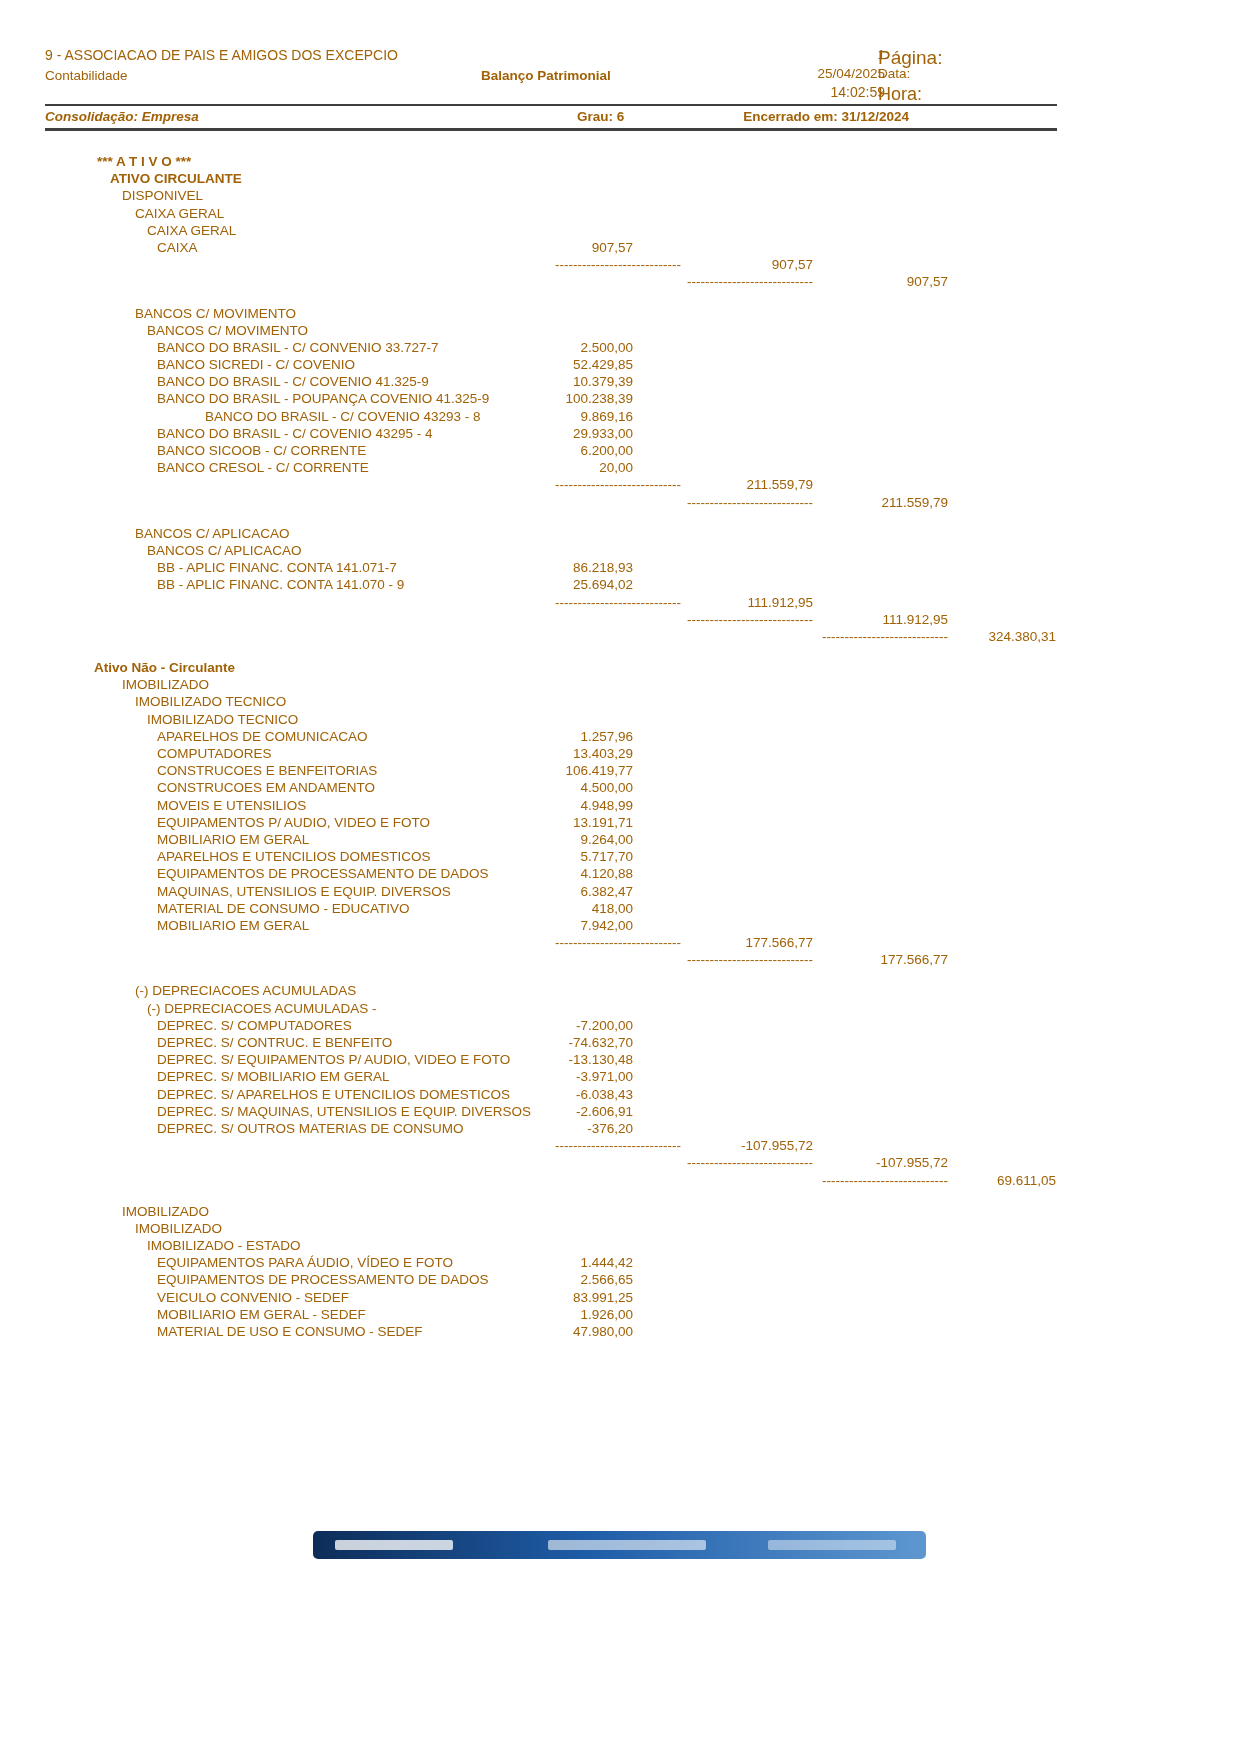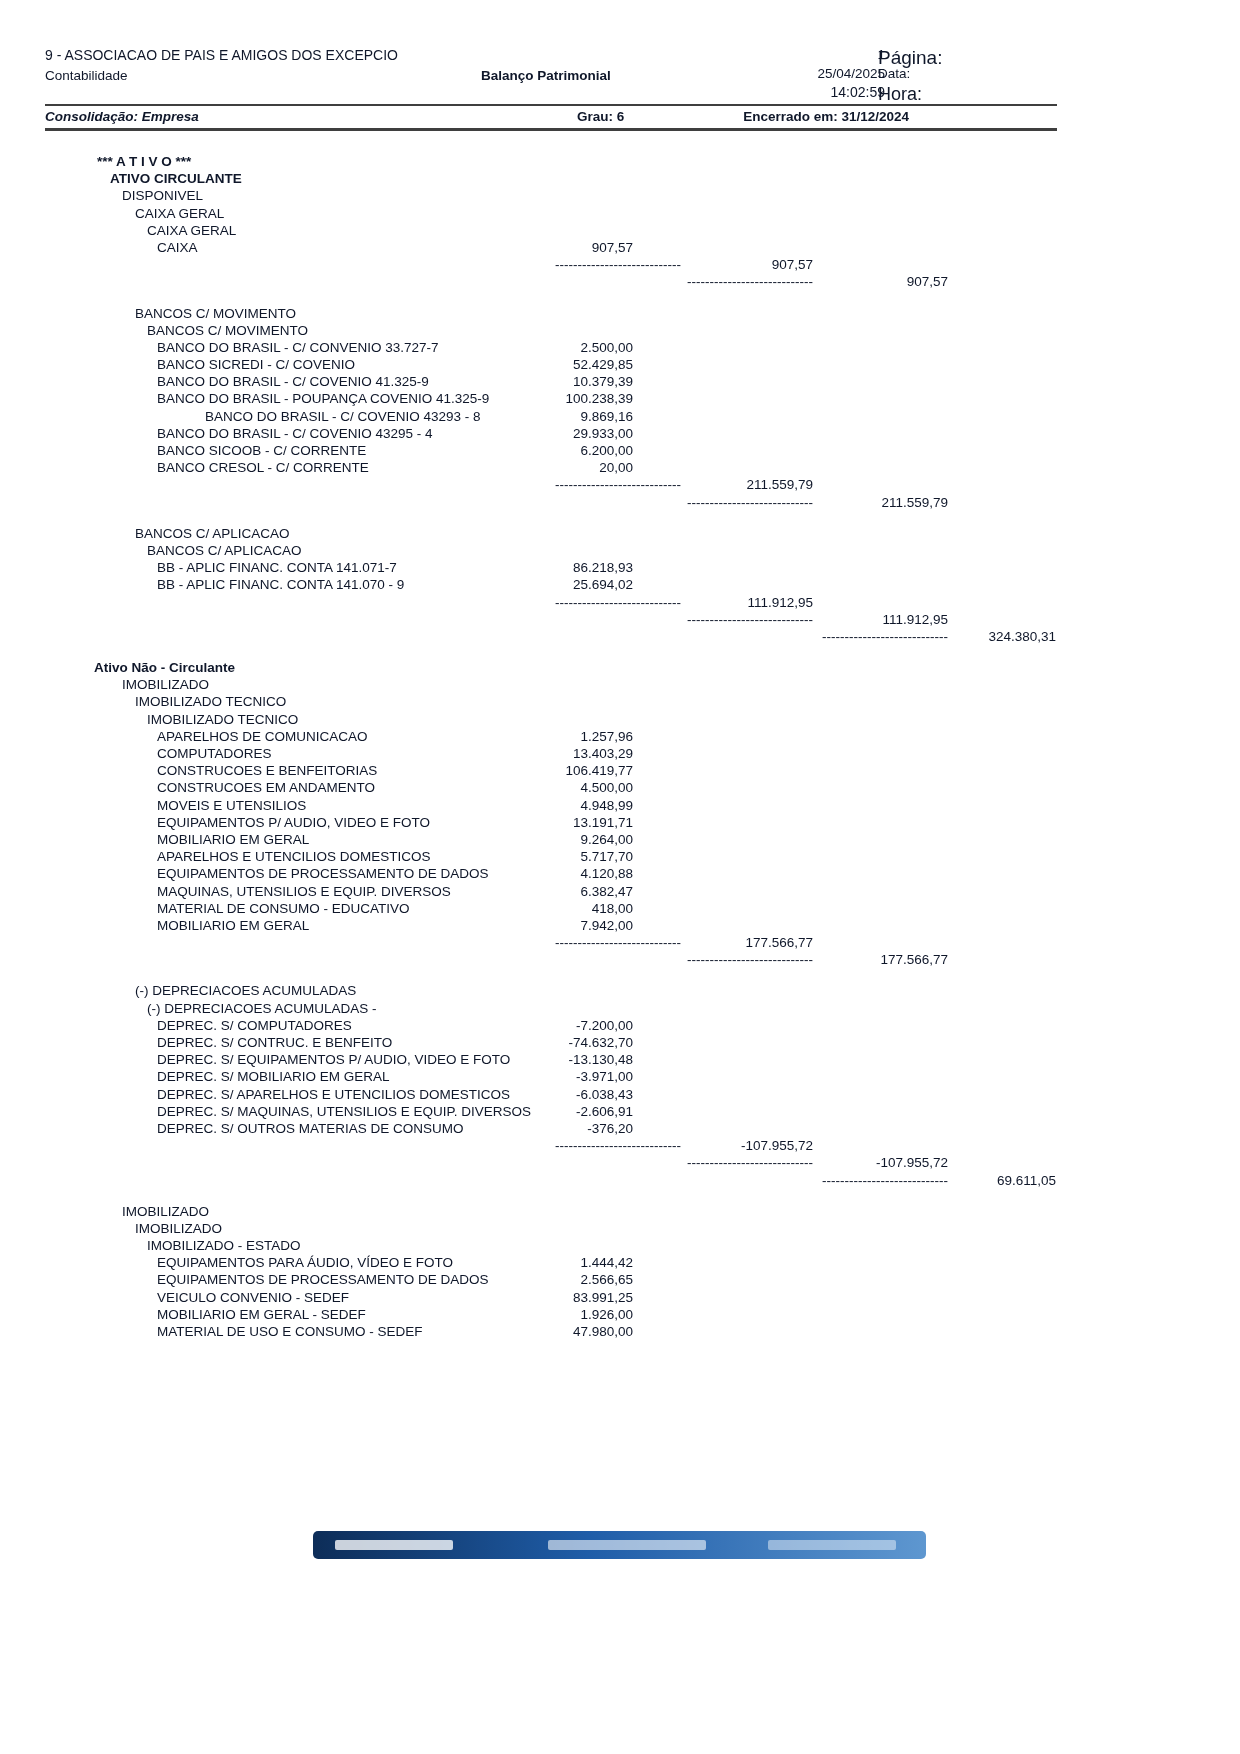--- a/index.html
+++ b/index.html
@@ -2,21 +2,21 @@
 <html><head>
 <meta charset="utf-8">
 <style>
   html,body{margin:0;padding:0;background:#ffffff;}
   .page{
     position:relative;
     width:1092px;
     height:1754px;
     background:#ffffff;
     font-family:"Liberation Sans", sans-serif;
-    color:#0f172a;
+    color:#a16207;
     overflow:hidden;
   }
   
   .hdr-abs{position:absolute;white-space:pre;}
   .company{left:45px;top:47px;font-size:14px;}
   .module{left:45px;top:68px;font-size:13.5px;}
   .title{left:481px;top:68px;font-size:13.5px;font-weight:700;}
   .lab-pagina{left:878px;top:47px;font-size:19px;text-align:center;}
   .lab-data{left:878px;top:66px;font-size:13.5px;}
   .lab-hora{left:878px;top:84px;font-size:18px;}

